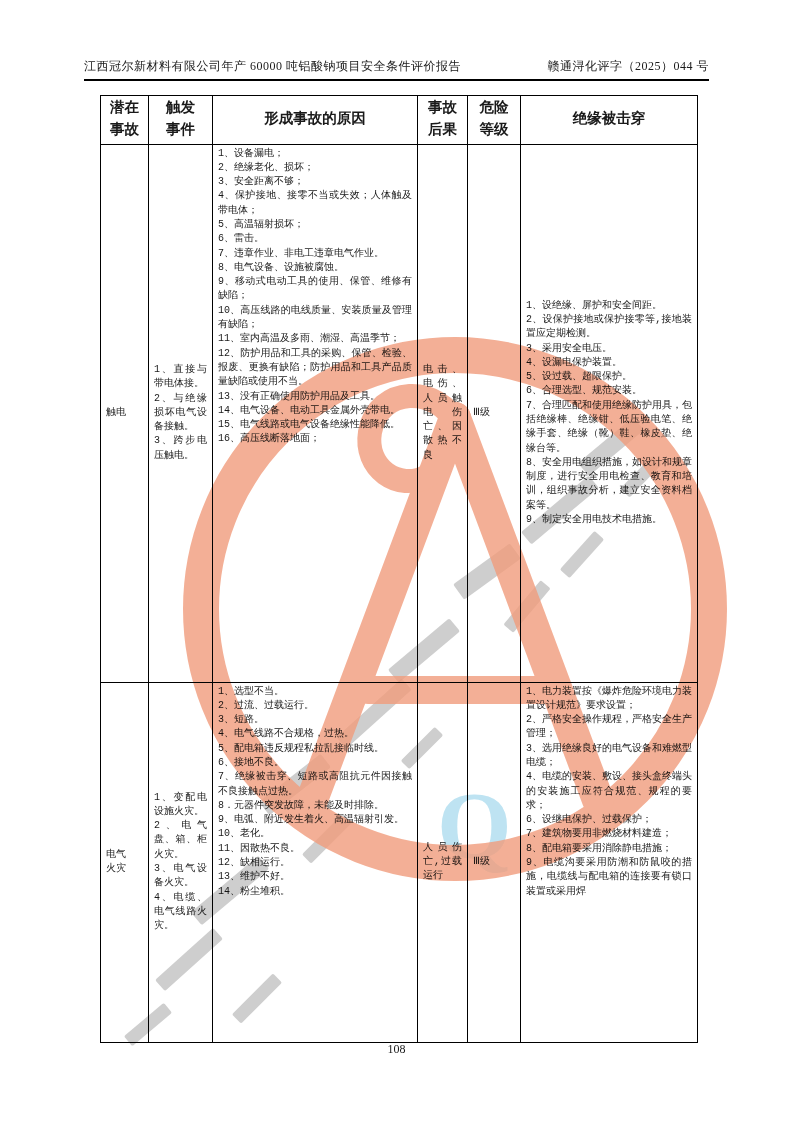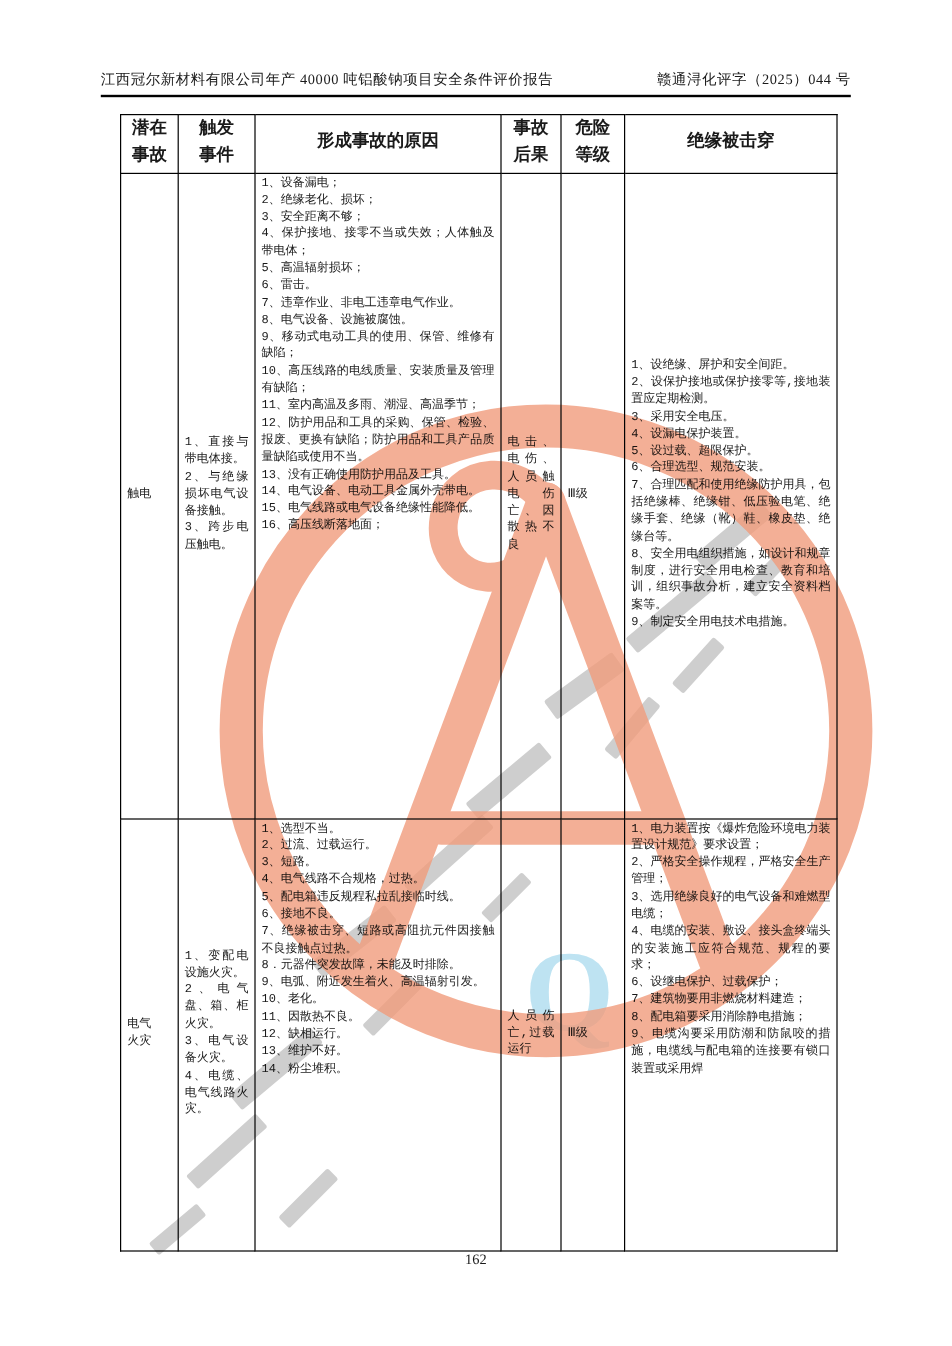--- a/index.html
+++ b/index.html
@@ -32,21 +32,21 @@
              font-weight:bold;opacity:0.85;}
   .wm-frag{position:absolute;background:rgba(110,110,110,0.34);border-radius:2px;}
   .wm-svg{position:absolute;left:172px;top:326px;opacity:0.8;}
 </style>
 </head>
 <body>
 
 <div class="page">
 
   <div class="header">
-    <span class="left">江西冠尔新材料有限公司年产 40000 吨铝酸钠项目安全条件评价报告</span>
+    <span class="left">江西冠尔新材料有限公司年产 60000 吨铝酸钠项目安全条件评价报告</span>
     <span class="right">赣通浔化评字（2025）044 号</span>
   </div>
 
   <table class="tbl">
     <colgroup>
       <col style="width:48px">
         <col style="width:64px">
         <col style="width:205px">
       <col style="width:50px">
         <col style="width:53px">
@@ -128,21 +128,21 @@
 3、选用绝缘良好的电气设备和难燃型电缆；
 4、电缆的安装、敷设、接头盒终端头的安装施工应符合规范、规程的要求；
 6、设继电保护、过载保护；
 7、建筑物要用非燃烧材料建造；
 8、配电箱要采用消除静电措施；
 9、电缆沟要采用防潮和防鼠咬的措施，电缆线与配电箱的连接要有锁口装置或采用焊</td>
       </tr>
     </tbody>
   </table>
 
-  <div class="pagenum">162</div>
+  <div class="pagenum">108</div>
 
   <div class="wm">
     <span class="wm-letter" style="left:437px;top:770px;font-size:96px;">Q</span>
 
     <div>
       <div class="wm-frag" style="left:575px;top:438px;width:72px;height:17px;transform:rotate(-40deg);"></div>
       <div class="wm-frag" style="left:618px;top:470px;width:46px;height:13px;transform:rotate(-46deg);"></div>
       <div class="wm-frag" style="left:516px;top:502px;width:88px;height:16px;transform:rotate(-40deg);"></div>
       <div class="wm-frag" style="left:556px;top:548px;width:52px;height:13px;transform:rotate(-48deg);"></div>
       <div class="wm-frag" style="left:452px;top:562px;width:70px;height:19px;transform:rotate(-36deg);"></div>

